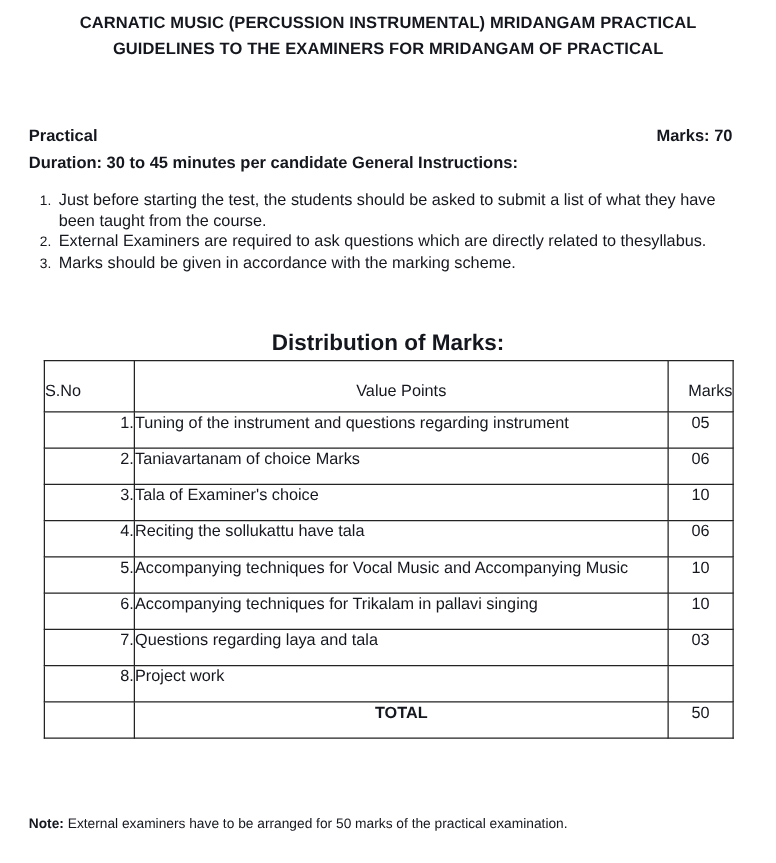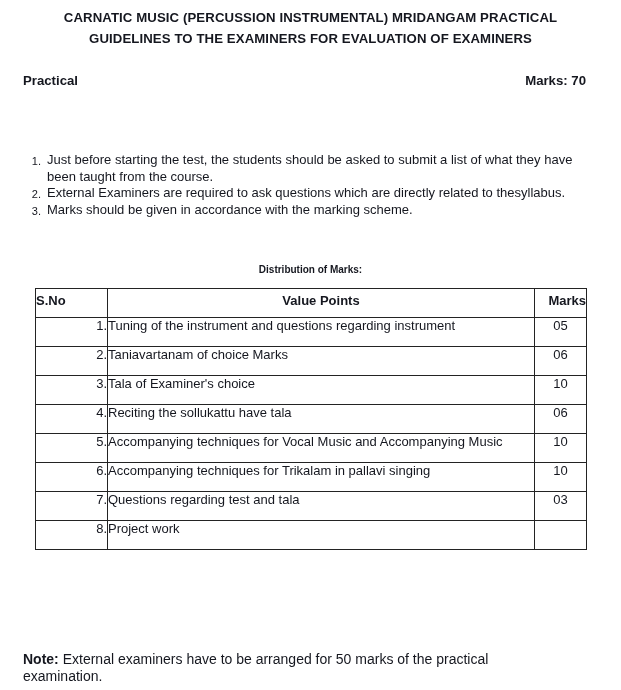--- a/index.html
+++ b/index.html
@@ -36,21 +36,21 @@
     line-height: 20.5px;
     letter-spacing: 0.1px;
   }
   .doc-title .tline { display: block; white-space: nowrap; }
   .tline-3 { letter-spacing: 0.6px; }
 
   
   .meta-row {
     position: absolute;
     left: 23px;
-    top: 73px;
+    top: 101px;
     width: 563px;
     display: flex;
     justify-content: space-between;
     align-items: baseline;
     font-weight: bold;
     font-size: 13.2px;
   }
 
   
   .duration-line {
@@ -86,21 +86,21 @@
   .instr-text { display: block; }
 
   
   .dist-heading {
     position: absolute;
     left: 12px;
     top: 264px;
     width: 597px;
     text-align: center;
     font-weight: bold;
-    font-size: 10px;
+    font-size: 18px;
   }
 
   
   .marks-table-wrap {
     position: absolute;
     left: 35px;
     top: 288px;
     width: 551px;
   }
   table.marks-table {
@@ -115,24 +115,24 @@
     padding: 0;
     vertical-align: top;
     color: #15171f;
   }
   .col-sno   { width: 72px; }
   .col-value { width: 427px; }
   .col-marks { width: 52px; }
 
   
   .marks-table thead th {
-    font-weight: bold;
+    font-weight: normal;
     height: 24px;
     line-height: 15px;
-    padding-top: 4px;
+    padding-top: 16px;
   }
   .th-sno   { text-align: left;   padding-left: 8px; }
   .th-value { text-align: center; }
   .th-marks { text-align: right;   padding-left: 5px; }
 
   
   .td-sno {
     text-align: right;
     padding-right: 14px;
     padding-top: 4px;
@@ -164,40 +164,41 @@
     padding-left: 0;
   }
   .total-row .td-sno { height: 28px; }
 
   
   .note {
     position: absolute;
     left: 23px;
     top: 651px;
     width: 545px;
-    font-size: 14px;
+    font-size: 11px;
     line-height: 16.5px;
   }
   .note b { font-weight: bold; }
 </style>
 </head>
 <body>
 
 <div class="page">
 
   <div class="doc-title">
     <span class="tline tline-1">CARNATIC MUSIC (PERCUSSION INSTRUMENTAL) MRIDANGAM PRACTICAL</span>
-    <span class="tline tline-2">GUIDELINES TO THE EXAMINERS FOR EVALUATION OF EXAMINERS</span>
+    <span class="tline tline-2">GUIDELINES TO THE EXAMINERS FOR MRIDANGAM OF PRACTICAL</span>
   </div>
 
   <div class="meta-row">
     <span>Practical</span>
     <span>Marks: 70</span>
   </div>
 
+  <div class="duration-line">Duration: 30 to 45 minutes per candidate General Instructions:</div>
 
   <div class="instructions">
     <div class="instr-item">
       <span class="instr-num">1.</span>
       <span class="instr-text">Just before starting the test, the students should be asked to submit a list of what they have been taught from the course.</span>
     </div>
     <div class="instr-item">
       <span class="instr-num">2.</span>
       <span class="instr-text">External Examiners are required to ask questions which are directly related to thesyllabus.</span>
     </div>
@@ -249,28 +250,33 @@
           <td class="td-value">Accompanying techniques for Vocal Music and Accompanying Music</td>
           <td class="td-marks">10</td>
         </tr>
         <tr class="row-h32">
           <td class="td-sno">6.</td>
           <td class="td-value">Accompanying techniques for Trikalam in pallavi singing</td>
           <td class="td-marks">10</td>
         </tr>
         <tr class="row-h32">
           <td class="td-sno">7.</td>
-          <td class="td-value">Questions regarding test and tala</td>
+          <td class="td-value">Questions regarding laya and tala</td>
           <td class="td-marks">03</td>
         </tr>
         <tr class="row-h32">
           <td class="td-sno">8.</td>
           <td class="td-value">Project work</td>
           <td class="td-marks"></td>
         </tr>
+        <tr class="total-row">
+          <td class="td-sno"></td>
+          <td class="td-value">TOTAL</td>
+          <td class="td-marks">50</td>
+        </tr>
       </tbody>
     </table>
   </div>
 
   <div class="note">
     <b>Note:</b><span> External examiners have to be arranged for 50 marks of the practical examination.</span>
   </div>
 
 </div>
 

